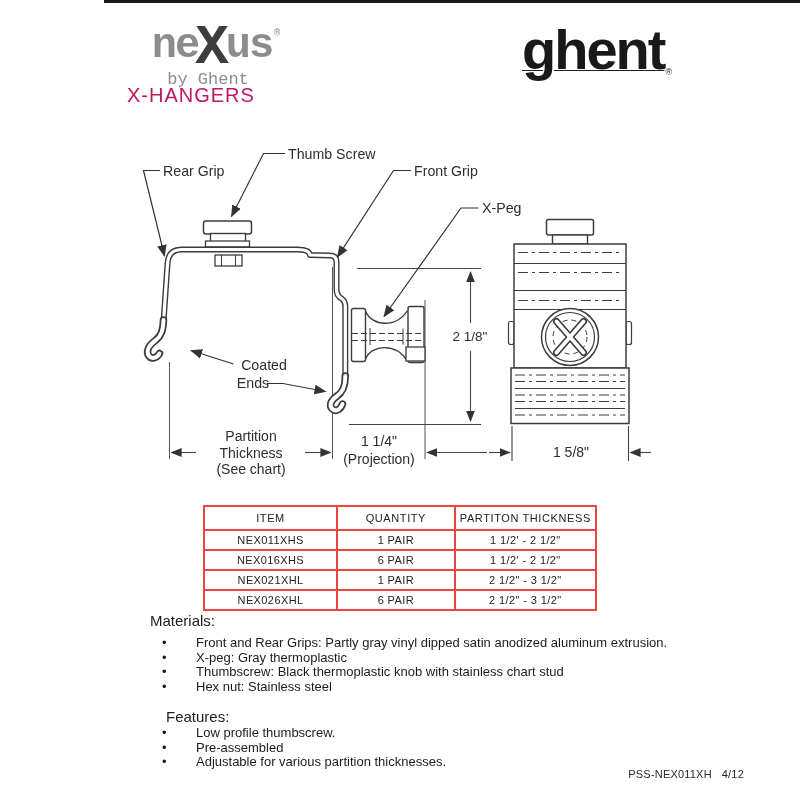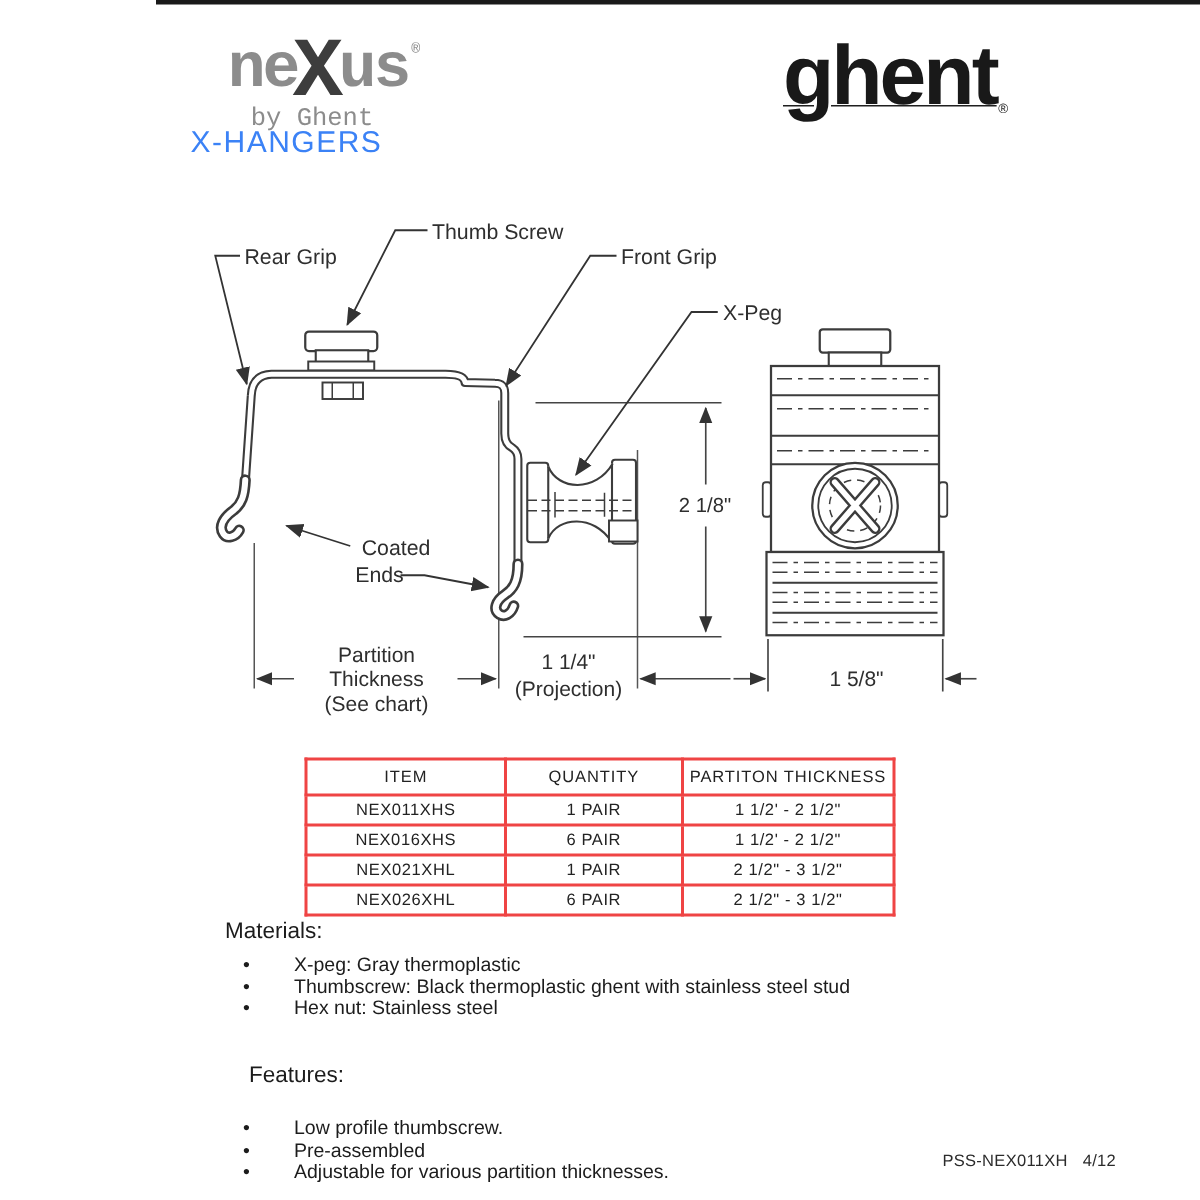--- a/index.html
+++ b/index.html
@@ -11,21 +11,21 @@
   .top-rule{left:104px;top:0;width:696px;height:3px;background:#191919;}
 
   
   .nexus{left:120px;top:18px;width:190px;text-align:center;font-family:Liberation Mono, monospace;}
   .nexus-row{display:flex;align-items:center;justify-content:center;line-height:1;}
   .nexus-ne,.nexus-us{font-size:42px;font-weight:bold;color:#8c8c8c;letter-spacing:-2px;}
   .nexus-x{font-size:56px;font-weight:bold;color:#3d3d3d;margin:0 -3px;position:relative;top:2px;}
   .nexus-reg{font-size:10px;color:#8c8c8c;position:relative;top:-12px;left:2px;}
   .nexus-by{font-size:17px;color:#8c8c8c;text-align:center;margin-top:-4px;padding-right:14px;}
 
-  .product-title{left:127px;top:84px;font-size:20px;letter-spacing:1px;color:#3b82f6;font-weight:normal;}
+  .product-title{left:127px;top:84px;font-size:20px;letter-spacing:1px;color:#be185d;font-weight:normal;}
 
   
   .ghent{left:522px;top:22px;line-height:1;text-decoration:underline;}
   .ghent-text{font-size:56px;font-weight:bold;color:#191919;letter-spacing:-2px;font-family:"Liberation Sans",sans-serif;}
   .ghent-reg{font-size:9px;color:#191919;vertical-align:baseline;position:relative;top:6px;left:1px;}
 
   
   .drawing{left:128px;top:136px;}
   svg text{font-family:"Liberation Sans",sans-serif;fill:#2e2e2e;}
 
@@ -37,21 +37,21 @@
   .col-item{width:127px;} .col-qty{width:112px;} .col-thk{width:135px;}
 
   
   .section-heading{font-size:15px;color:#1c1c1c;}
   .bullets{list-style:none;margin:0;padding:0;font-size:13px;color:#1c1c1c;}
   .bullets li{position:relative;padding-left:46px;line-height:14.5px;}
   .bullets li::before{content:"\2022";position:absolute;left:12px;}
   .materials-head{left:150px;top:584px;margin-top:28px;}
   .materials-list{left:150px;top:636px;width:600px;}
   .features-head{left:166px;top:708px;}
-  .features-list{left:150px;top:726px;width:600px;margin-top:19px;}
+  .features-list{left:150px;top:726px;width:600px;}
 
   .footer{right:56px;top:768px;font-size:11px;color:#2b2b2b;letter-spacing:0.2px;}
   .footer .gap{display:inline-block;width:10px;}
 </style>
 </head>
 <body>
 
 <div class="page">
 
   <div class="abs top-rule"></div>
@@ -205,22 +205,23 @@
       <tr>
         <td>NEX026XHL</td>
         <td>6 PAIR</td>
         <td>2 1/2" - 3 1/2"</td>
       </tr>
     </tbody>
   </table>
 
   <div class="abs section-heading materials-head">Materials:</div>
   <ul class="abs bullets materials-list">
+    <li>Front and Rear Grips: Partly gray vinyl dipped satin anodized aluminum extrusion.</li>
     <li>X-peg: Gray thermoplastic</li>
-    <li>Thumbscrew: Black thermoplastic ghent with stainless steel stud</li>
+    <li>Thumbscrew: Black thermoplastic knob with stainless chart stud</li>
     <li>Hex nut: Stainless steel</li>
   </ul>
 
   <div class="abs section-heading features-head">Features:</div>
   <ul class="abs bullets features-list">
     <li>Low profile thumbscrew.</li>
     <li>Pre-assembled</li>
     <li>Adjustable for various partition thicknesses.</li>
   </ul>
 

